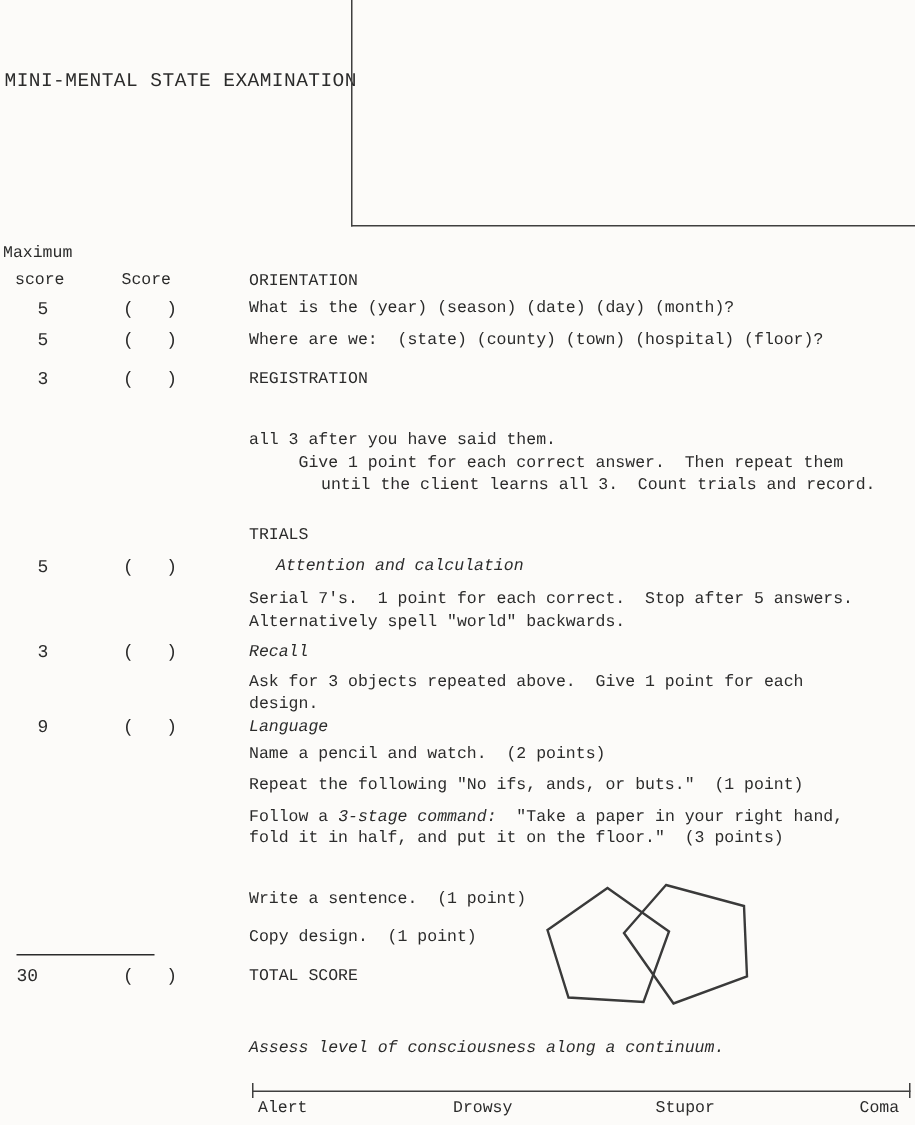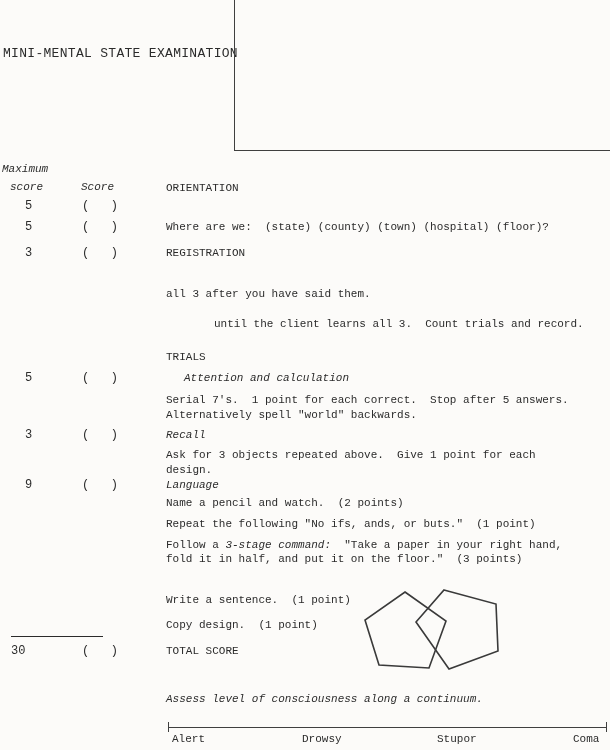--- a/index.html
+++ b/index.html
@@ -6,21 +6,21 @@
   .doc {
     position:relative;
     width:610px; height:750px;
     background:#fcfbf9;
     color:#2b2b2b;
     font-family:"Liberation Mono","DejaVu Sans Mono",monospace;
     overflow:hidden;
   }
   .t  { position:absolute; white-space:pre; font-size:11px; line-height:15px; }
   .title { position:absolute; white-space:pre; font-size:13px; letter-spacing:.3px; }
-  .hd { position:absolute; white-space:pre; font-size:11px; font-style:italic; }
+  .hd { position:absolute; white-space:pre; font-size:11px; }
   .it { font-style:italic; }
   .num { position:absolute; font-size:12px; }
   .par { position:absolute; white-space:pre; font-size:12px; }
   .vline { position:absolute; width:1px; background:#3f3f3f; }
   .hline { position:absolute; height:1px; background:#3f3f3f; }
   .rule  { position:absolute; height:1px; background:#2b2b2b; }
   svg.fig { position:absolute; }
   svg.fig polygon { fill:none; stroke:#3a3a3a; stroke-width:1.6; stroke-linejoin:miter; }
 </style>
 </head>
@@ -34,30 +34,32 @@
   <div class="hline" style="left:234px; top:150px; width:376px;"></div>
 
   <div class="hd" style="left:2px;  top:163px;">Maximum</div>
   <div class="hd" style="left:10px; top:181px;">score</div>
   <div class="hd" style="left:81px; top:181px;">Score</div>
 
   <div class="t" style="left:166px; top:181px;">ORIENTATION</div>
 
   <div class="num" style="left:25px; top:199px;">5</div>
   <div class="par" style="left:82px; top:199px;">(   )</div>
+  <div class="t" style="left:166px; top:199px;">What is the (year) (season) (date) (day) (month)?</div>
 
   <div class="num" style="left:25px; top:220px;">5</div>
   <div class="par" style="left:82px; top:220px;">(   )</div>
   <div class="t" style="left:166px; top:220px;">Where are we:  (state) (county) (town) (hospital) (floor)?</div>
 
   <div class="num" style="left:25px; top:246px;">3</div>
   <div class="par" style="left:82px; top:246px;">(   )</div>
   <div class="t" style="left:166px; top:246px;">REGISTRATION</div>
 
   <div class="t" style="left:166px; top:287px;">all 3 after you have said them.</div>
+  <div class="t" style="left:166px; top:302px;">     Give 1 point for each correct answer.  Then repeat them</div>
   <div class="t" style="left:166px; top:317px;margin-left:48px;">until the client learns all 3.  Count trials and record.</div>
 
   <div class="t" style="left:166px; top:350px;">TRIALS</div>
 
   <div class="num" style="left:25px; top:371px;">5</div>
   <div class="par" style="left:82px; top:371px;">(   )</div>
   <div class="t it" style="left:166px; top:371px;margin-left:18px;">Attention and calculation</div>
   <div class="t" style="left:166px; top:393px;">Serial 7's.  1 point for each correct.  Stop after 5 answers.</div>
   <div class="t" style="left:166px; top:408px;">Alternatively spell "world" backwards.</div>
 

